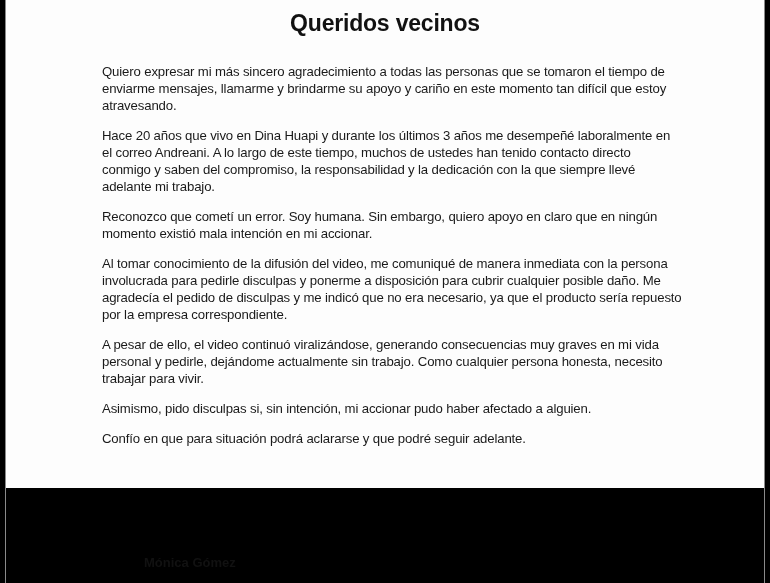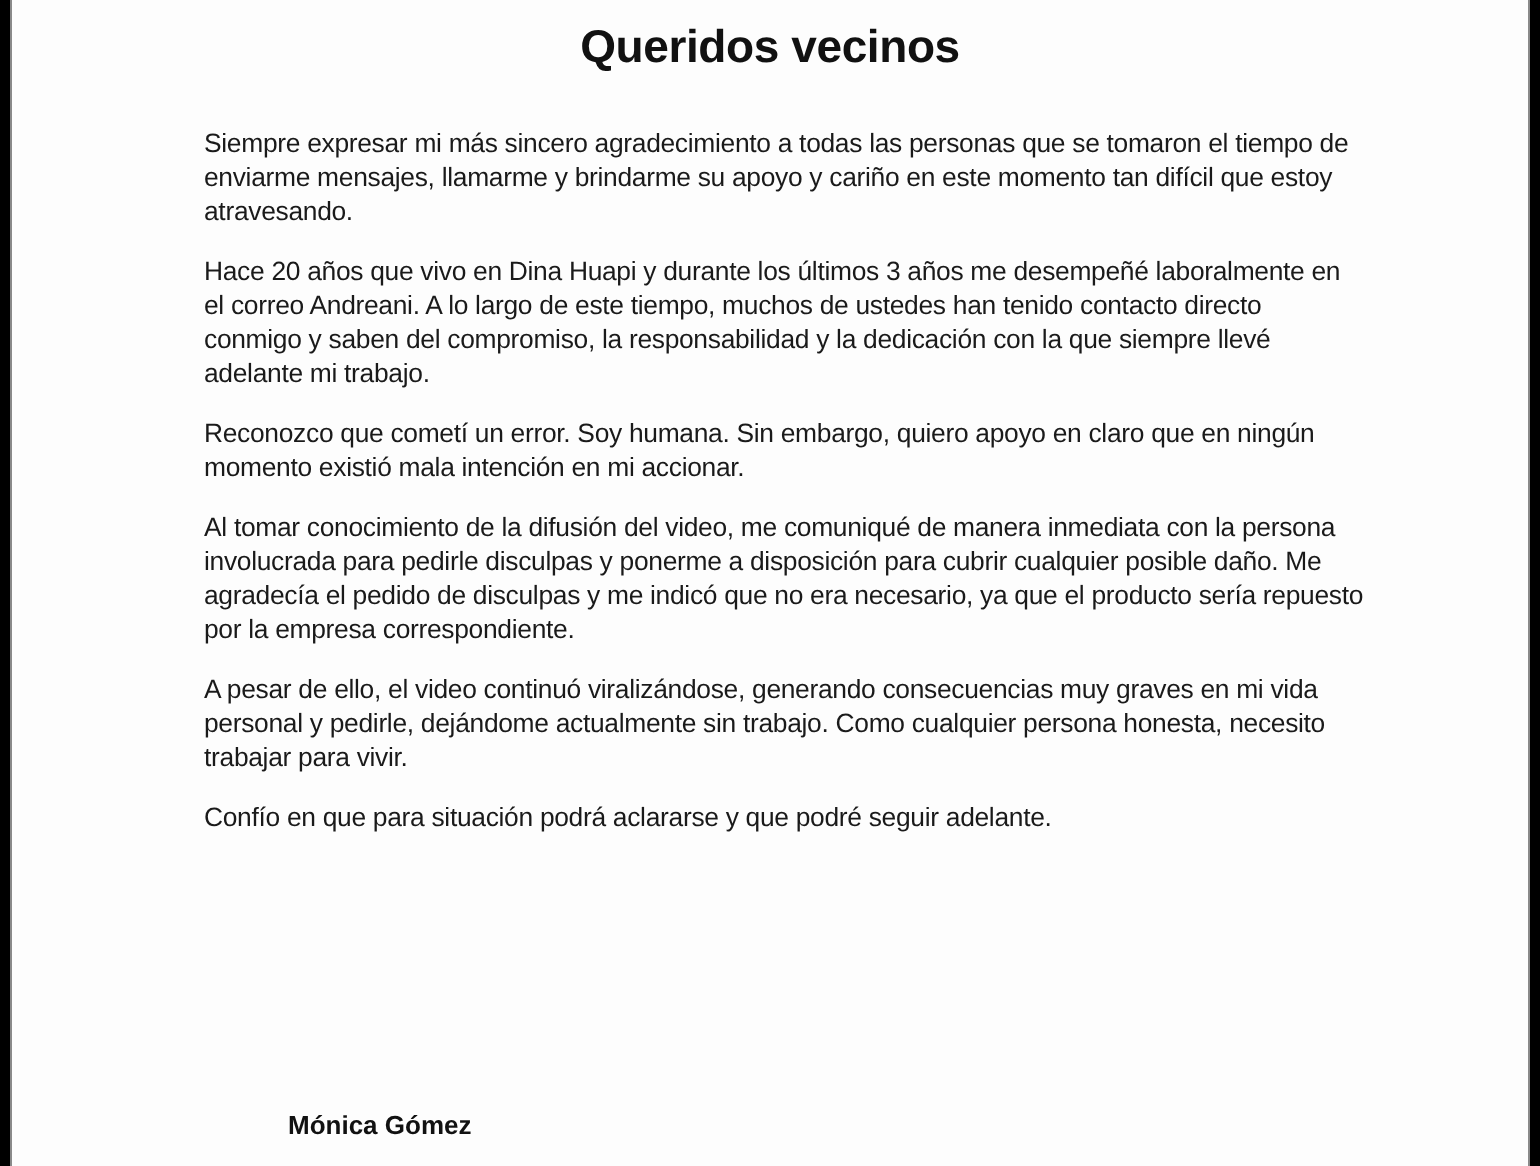--- a/index.html
+++ b/index.html
@@ -8,21 +8,21 @@
       width: 770px;
       height: 583px;
       overflow: hidden;
       background: #000;
     }
     .page {
       position: absolute;
       left: 5px;
       top: 0;
       width: 760px;
-      height: 583px;
+      height: 488px;
       background: #fdfdfd;
       font-family: "Liberation Sans", sans-serif;
       color: #1a1a1a;
     }
     .edge-left {
       position: absolute; left: 5px; top: 0; width: 1px; height: 583px; background: #8a8a8a;
     }
     .edge-right {
       position: absolute; left: 764px; top: 0; width: 1px; height: 583px; background: #8a8a8a;
     }
@@ -61,24 +61,25 @@
       padding-left: 42px;
     }
   </style>
 </head>
 <body>
 
 <div class="page">
   <h1 class="title">Queridos vecinos</h1>
 
   <div class="body">
-    <p class="para">Siempre expresar mi más sincero agradecimiento a todas las personas que se tomaron el tiempo de enviarme mensajes, llamarme y brindarme su apoyo y cariño en este momento tan difícil que estoy atravesando.</p>
+    <p class="para">Quiero expresar mi más sincero agradecimiento a todas las personas que se tomaron el tiempo de enviarme mensajes, llamarme y brindarme su apoyo y cariño en este momento tan difícil que estoy atravesando.</p>
     <p class="para">Hace 20 años que vivo en Dina Huapi y durante los últimos 3 años me desempeñé laboralmente en el correo Andreani. A lo largo de este tiempo, muchos de ustedes han tenido contacto directo conmigo y saben del compromiso, la responsabilidad y la dedicación con la que siempre llevé adelante mi trabajo.</p>
     <p class="para">Reconozco que cometí un error. Soy humana. Sin embargo, quiero apoyo en claro que en ningún momento existió mala intención en mi accionar.</p>
     <p class="para">Al tomar conocimiento de la difusión del video, me comuniqué de manera inmediata con la persona involucrada para pedirle disculpas y ponerme a disposición para cubrir cualquier posible daño. Me agradecía el pedido de disculpas y me indicó que no era necesario, ya que el producto sería repuesto por la empresa correspondiente.</p>
     <p class="para">A pesar de ello, el video continuó viralizándose, generando consecuencias muy graves en mi vida personal y pedirle, dejándome actualmente sin trabajo. Como cualquier persona honesta, necesito trabajar para vivir.</p>
+    <p class="para">Asimismo, pido disculpas si, sin intención, mi accionar pudo haber afectado a alguien.</p>
     <p class="para">Confío en que para situación podrá aclararse y que podré seguir adelante.</p>
   </div>
 
   <p class="signature">Mónica Gómez</p>
 </div>
 <div class="edge-left"></div>
 <div class="edge-right"></div>
 
 </body></html>

